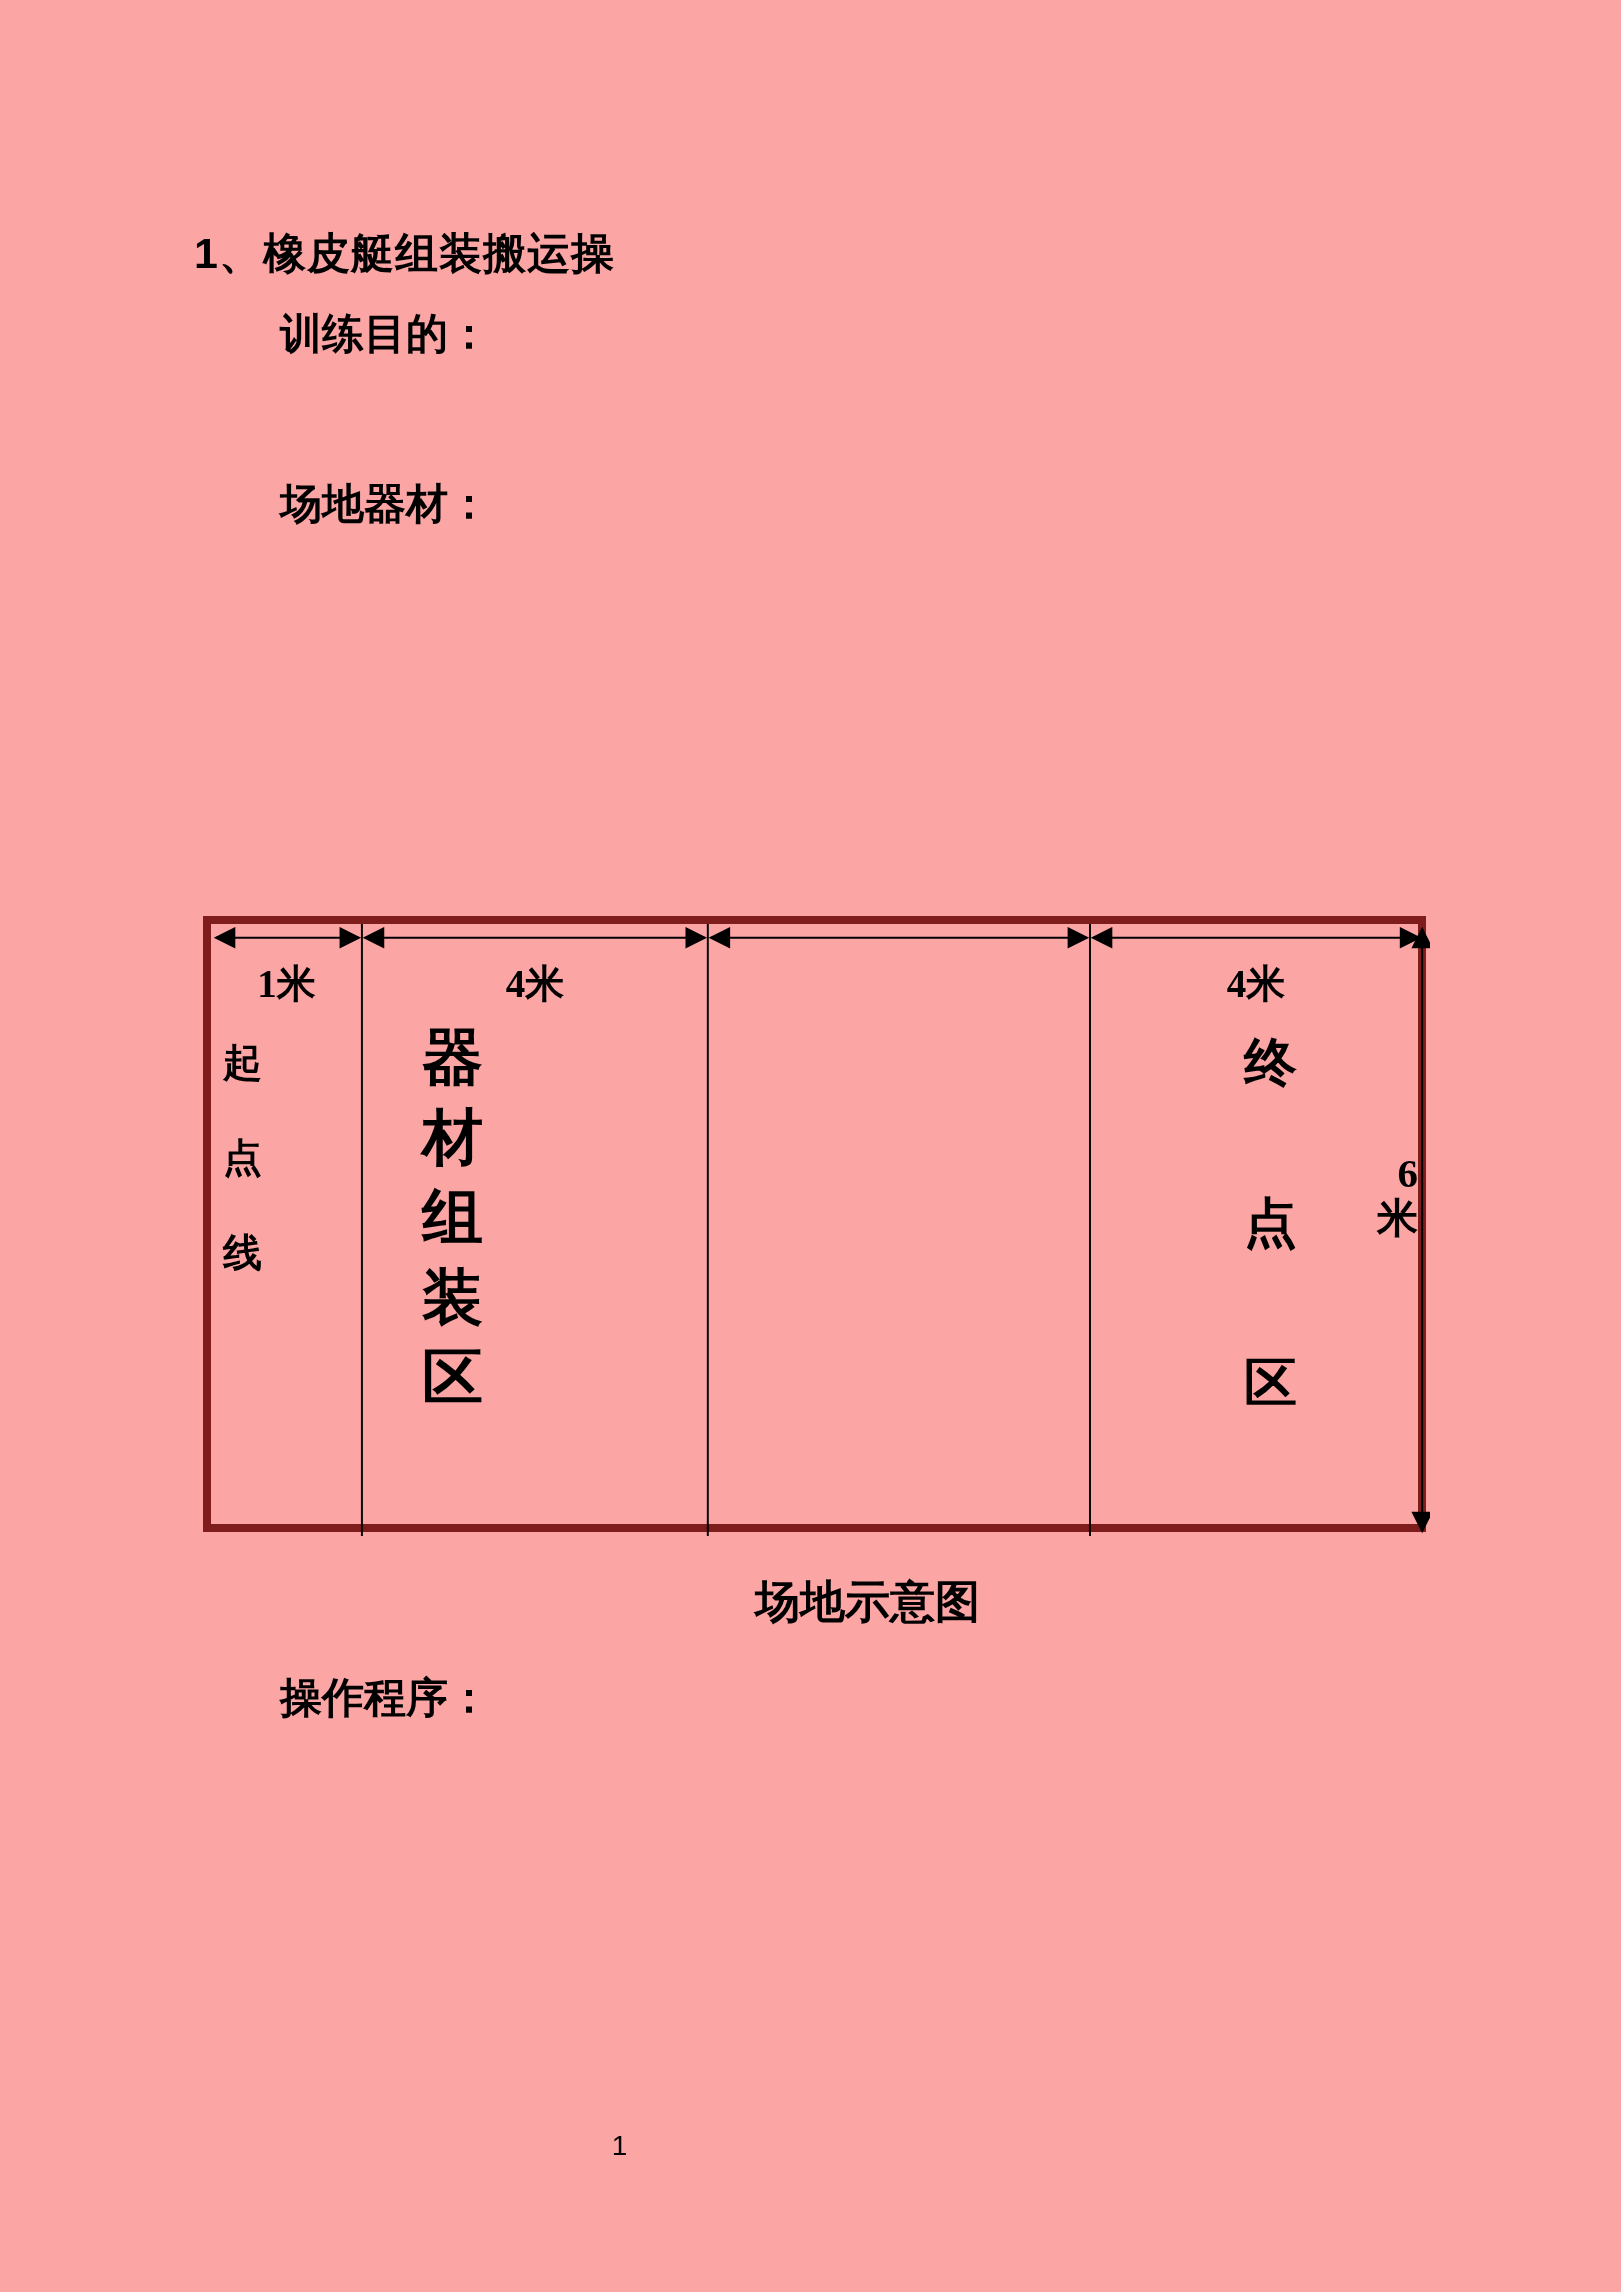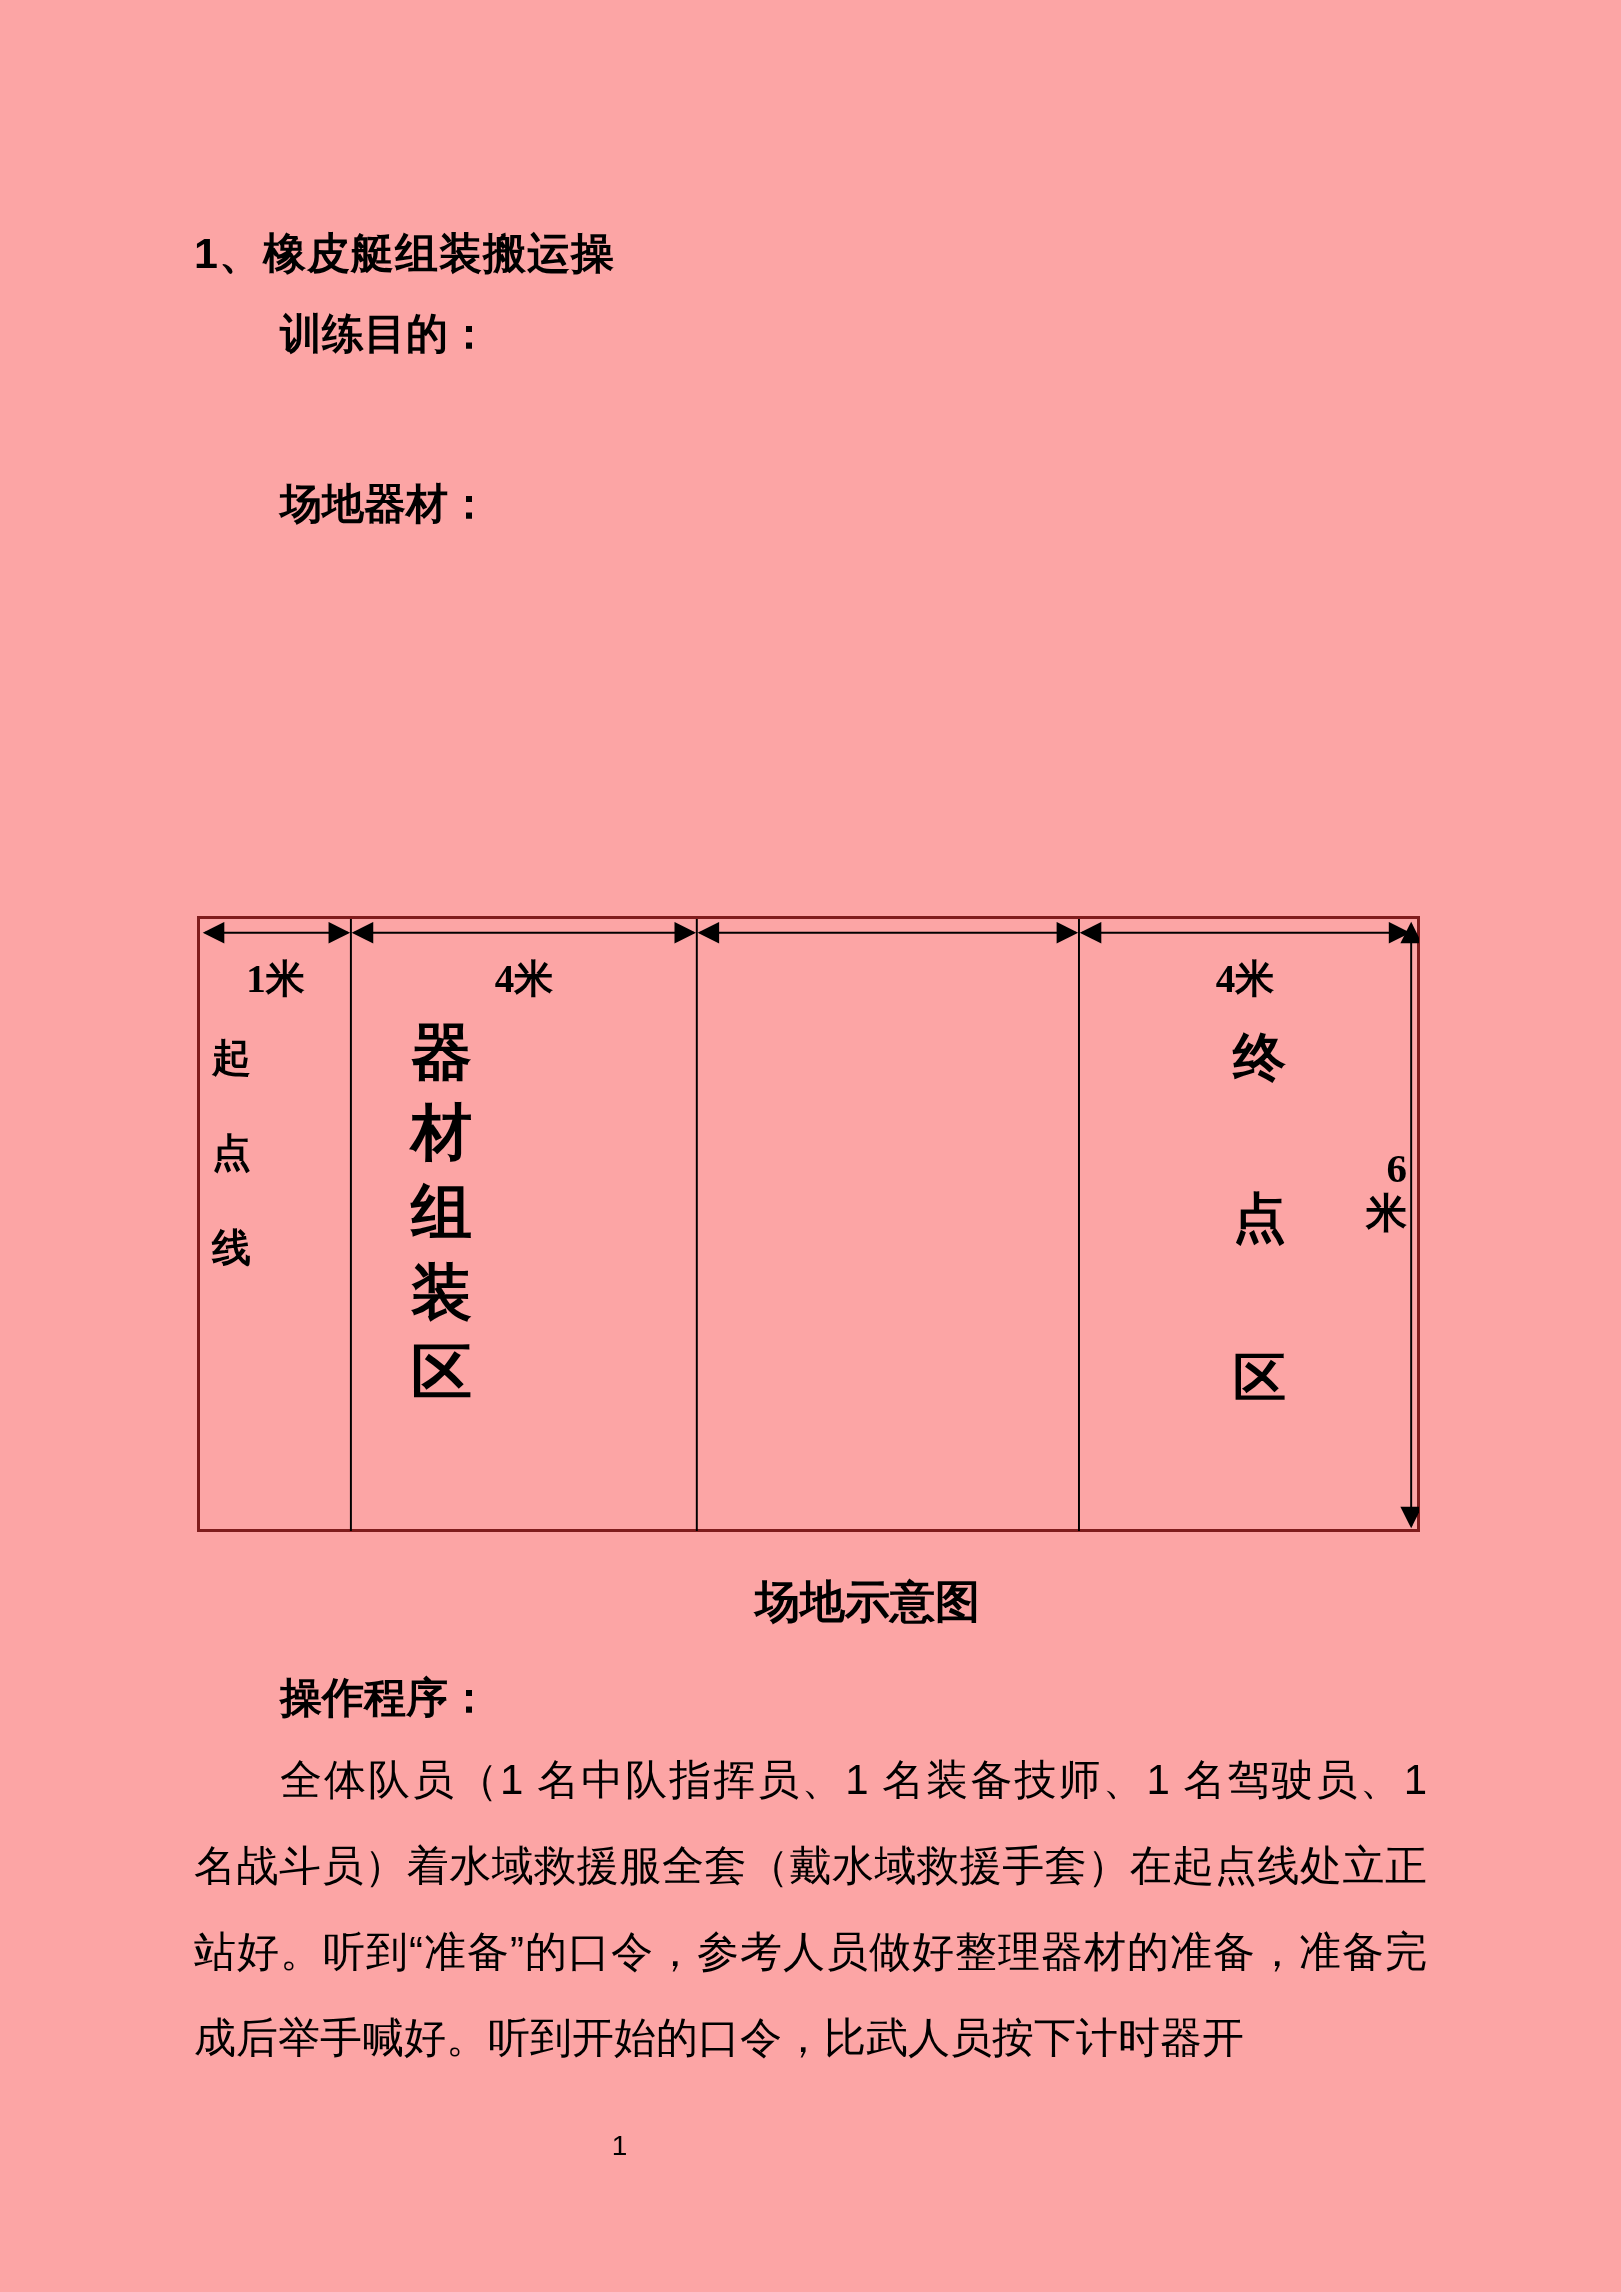--- a/index.html
+++ b/index.html
@@ -36,23 +36,23 @@
   .para {
     left: 194px;
     width: 1233px;
     font-size: 42px; font-weight: 400;
     line-height: 86px;
     text-indent: 86px;
     text-align: justify;
   }
   
   .diagram {
-    left: 197px; top: 916px;
+    left: 203px; top: 916px;
     width: 1223px; height: 616px;
-    border: 3px solid #7f1d1d;
+    border: 8px solid #7f1d1d;
     box-sizing: border-box;
     font-family: "Liberation Serif", serif;
   }
   .diagram svg { position: absolute; left: 0; top: 0; }
   .dim-label {
     position: absolute;
     top: 39px;
     text-align: center;
     font-size: 39px;
     font-weight: 700;
@@ -122,18 +122,17 @@
     <div class="vstack zone-start">起点线</div>
     <div class="vstack zone-mid">器材组装区</div>
     <div class="vstack zone-finish">终点区</div>
     <div class="vstack dim-height">6米</div>
   </div>
 
   <div class="abs caption">场地示意图</div>
 
   <h2 class="abs sec-heading" style="top:1674px">操作程序：</h2>
 
-  <p class="abs para" style="top:1737px">全体队员（1 名中队指挥员、1 名装备技师、1 名驾驶员、1 名战斗员）着水域救援服全套（戴水域救援手套）在起点线处立正站好。听到“准备”的口令，参考人员做好整理器材的准备，准备完成后举手喊好。听到开始的口令，比武人员按下计时器开</p>
 
   <div class="abs page-number">1</div>
 
 </div>
 
 
 </body></html>

